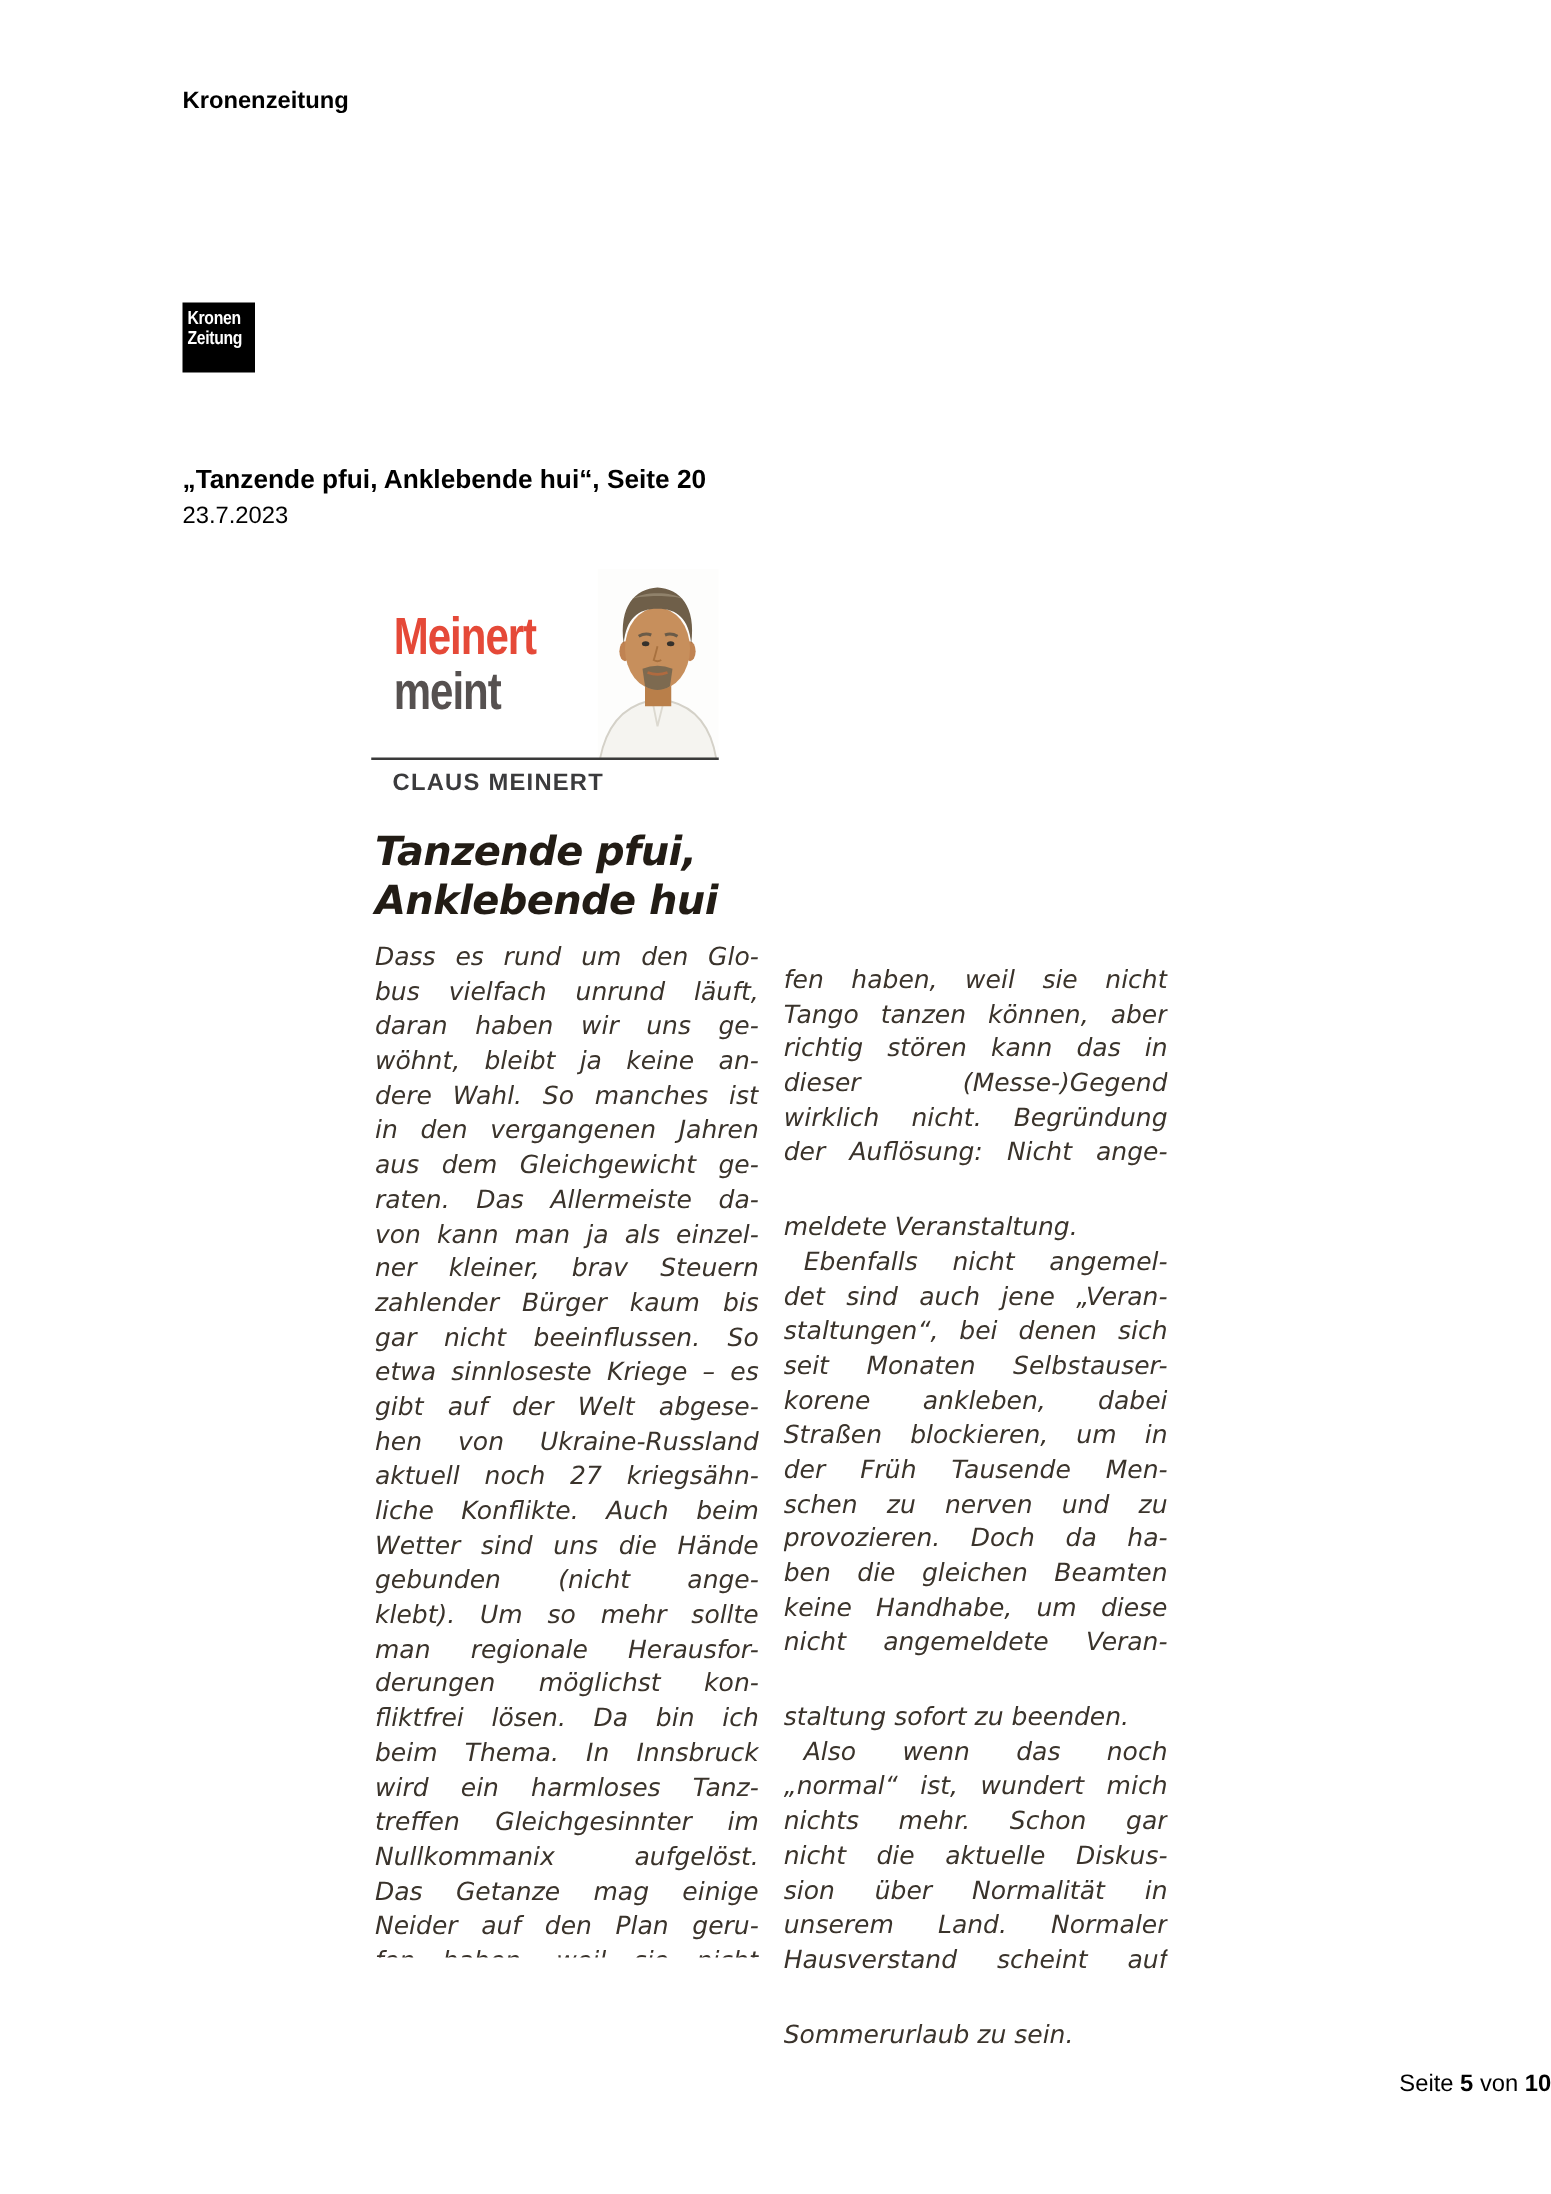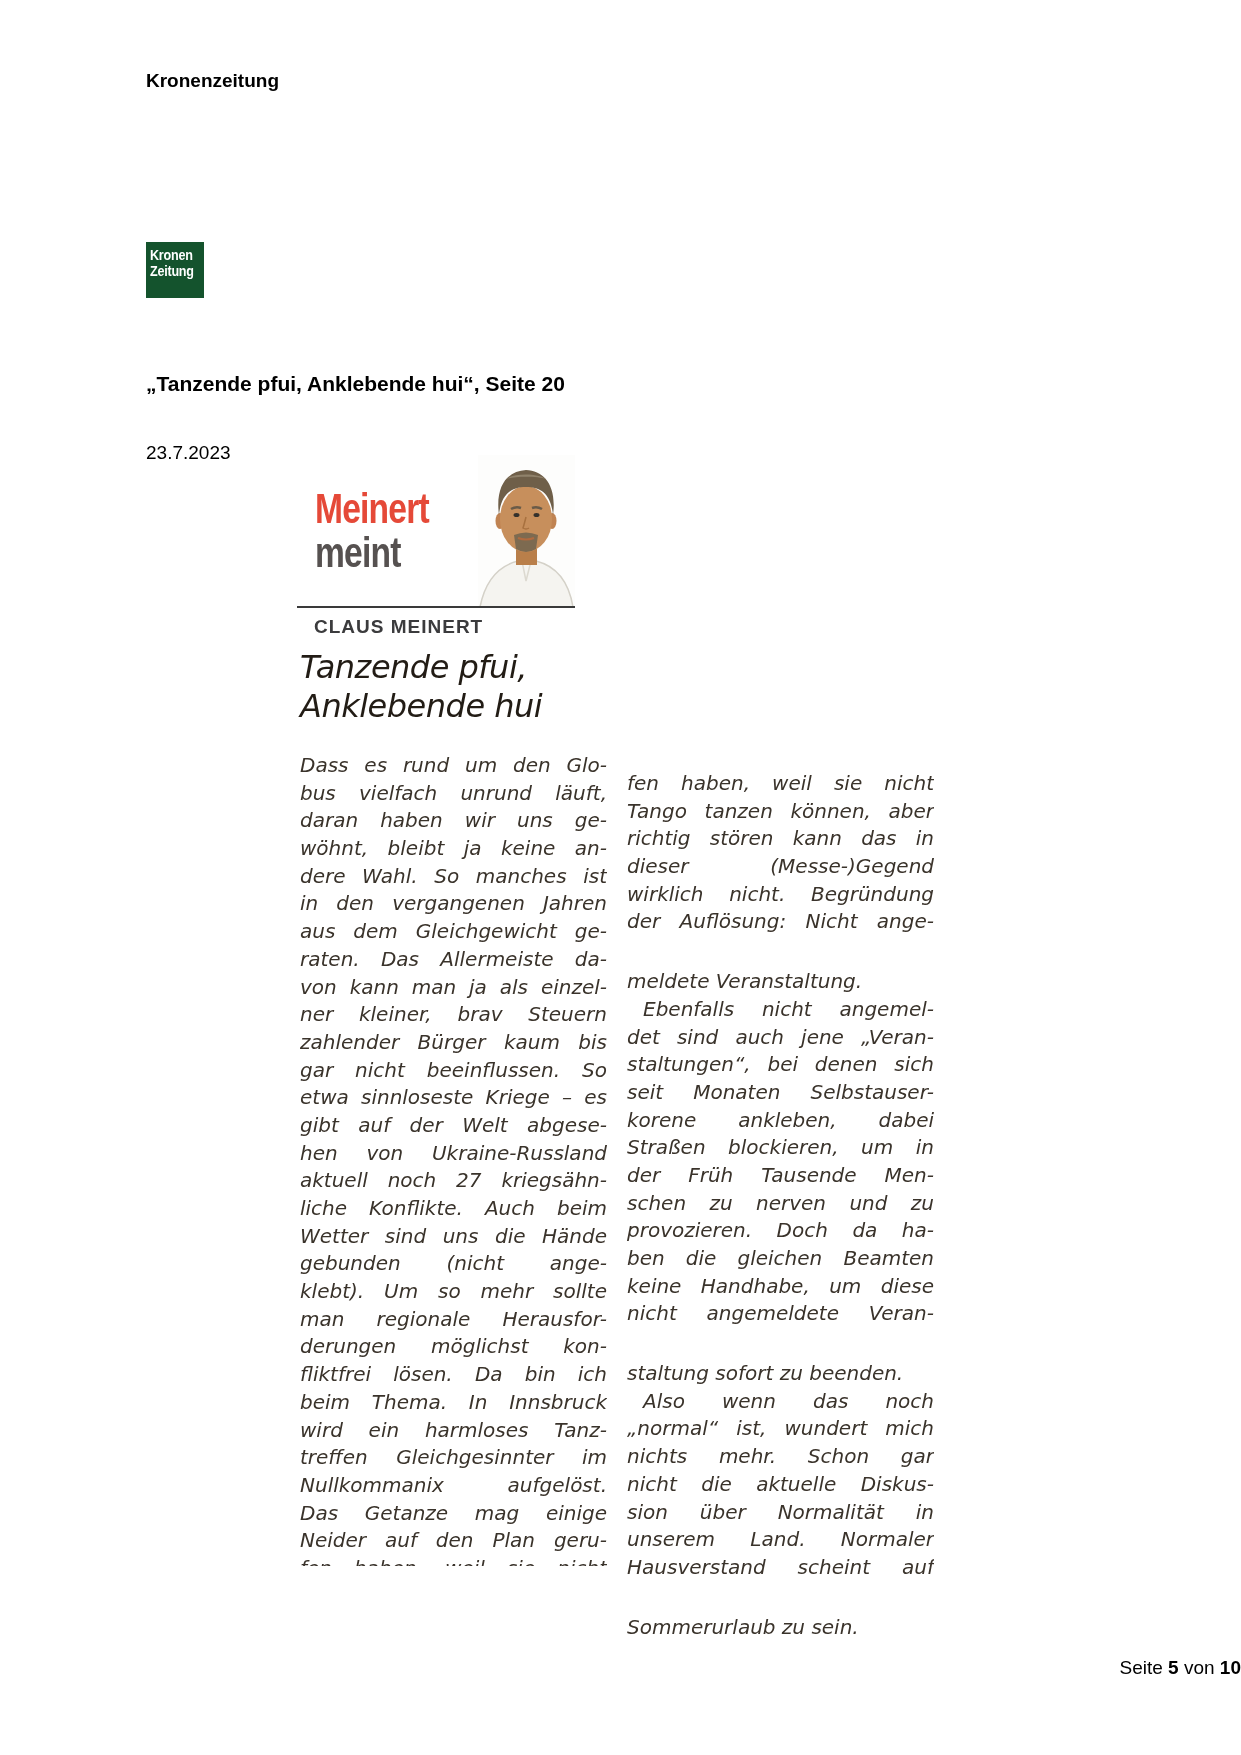--- a/index.html
+++ b/index.html
@@ -14,42 +14,42 @@
   .abs { position: absolute; }
 
   .pub-name {
     left: 146px; top: 70px;
     font-size: 19px; font-weight: bold; color: #000;
   }
 
   .logo {
     left: 146px; top: 242px;
     width: 54px; height: 51px;
-    background: #14532d;
+    background: #000000;
     color: #fff;
     padding: 5px 0 0 4px;
   }
   .logo .logo-line {
     font-weight: bold;
     font-size: 15px;
     line-height: 16px;
     transform: scaleX(0.84);
     transform-origin: left;
     letter-spacing: -0.3px;
     white-space: nowrap;
   }
 
   .title {
     left: 146px; top: 372px;
     font-size: 21px; font-weight: bold; color: #000;
     white-space: nowrap;
   }
   .date {
     left: 146px; top: 402px;
-    font-size: 19px; color: #000; margin-top: 40px;
+    font-size: 19px; color: #000;
   }
 
   .name-red, .name-gray {
     left: 315px;
     font-weight: bold;
     font-size: 42px;
     line-height: 44px;
     letter-spacing: -1px;
     transform: scaleX(0.8);
     transform-origin: left;
@@ -69,25 +69,25 @@
   .byline {
     left: 314px; top: 616px;
     width: 280px;
     font-size: 19px; font-weight: bold;
     letter-spacing: 1px;
     color: #3b3b3d;
     white-space: nowrap;
   }
 
   .headline {
-    left: 300px; top: 648px;
+    left: 300px; top: 662px;
     width: 330px;
     font-family: "DejaVu Sans", sans-serif;
     font-style: italic;
-    font-weight: normal;
+    font-weight: bold;
     font-size: 32px;
     line-height: 39px;
     letter-spacing: -0.5px;
     color: #221c15;
   }
 
   .col {
     position: absolute;
     width: 307px;
     font-family: "DejaVu Sans", sans-serif;

